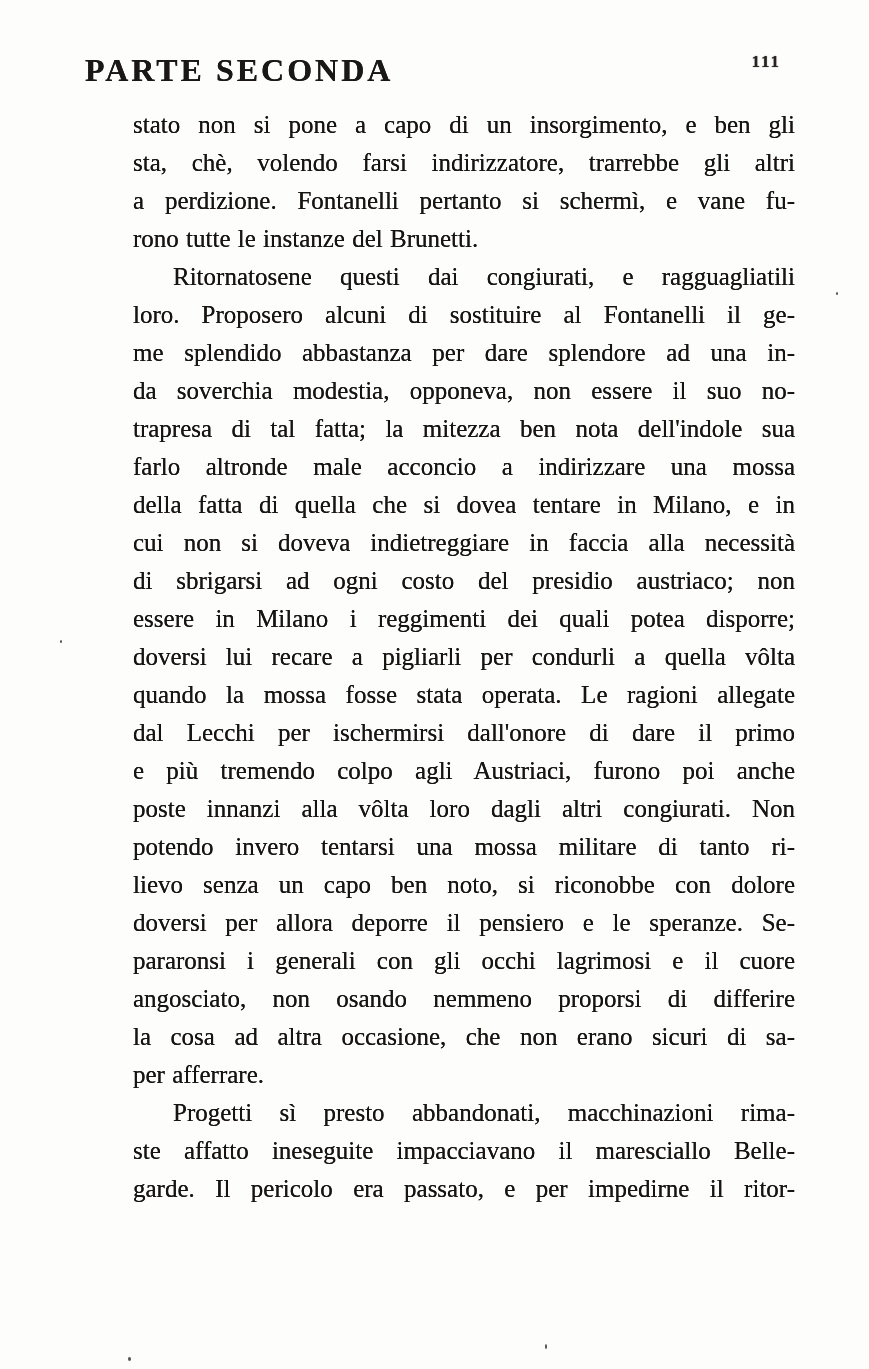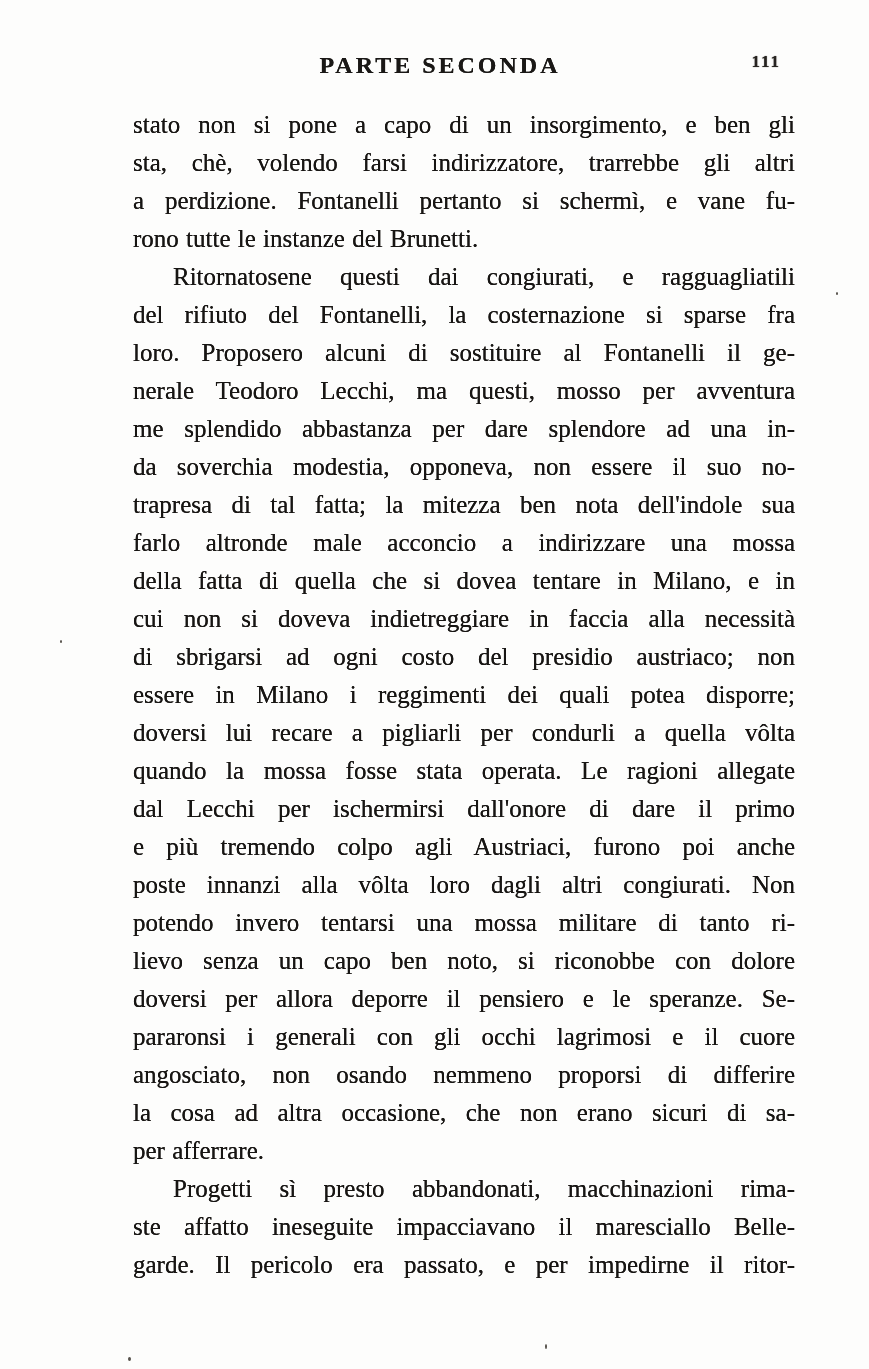--- a/index.html
+++ b/index.html
@@ -24,23 +24,22 @@
   .running-header {
     position: relative;
     height: 48px;
     width: 100%;
   }
   .section-title {
     position: absolute;
     left: 0;
     right: 0;
     top: 2px;
-    text-align: center;
     font-weight: bold;
-    font-size: 24px;
+    font-size: 32px;
     letter-spacing: 3px;
     color: #1a1816;
     
     text-shadow: 0 0 0.6px #1a1816;
   }
   .page-number {
     position: absolute;
     right: 14px;
     top: 2px;
     font-weight: bold;
@@ -89,23 +88,21 @@
   <div class="running-header">
     <div class="section-title">PARTE SECONDA</div>
     <div class="page-number">111</div>
   </div>
   <div class="body-text">
       <div class="line">stato non si pone a capo di un insorgimento, e ben gli</div>
       <div class="line">sta, chè, volendo farsi indirizzatore, trarrebbe gli altri</div>
       <div class="line">a perdizione. Fontanelli pertanto si schermì, e vane fu-</div>
       <div class="line para-end">rono tutte le instanze del Brunetti.</div>
       <div class="line indent">Ritornatosene questi dai congiurati, e ragguagliatili</div>
-      <div class="line">del rifiuto del Fontanelli, la costernazione si sparse fra</div>
       <div class="line">loro. Proposero alcuni di sostituire al Fontanelli il ge-</div>
-      <div class="line">nerale Teodoro Lecchi, ma questi, mosso per avventura</div>
       <div class="line">me splendido abbastanza per dare splendore ad una in-</div>
       <div class="line">da soverchia modestia, opponeva, non essere il suo no-</div>
       <div class="line">trapresa di tal fatta; la mitezza ben nota dell'indole sua</div>
       <div class="line">farlo altronde male acconcio a indirizzare una mossa</div>
       <div class="line">della fatta di quella che si dovea tentare in Milano, e in</div>
       <div class="line">cui non si doveva indietreggiare in faccia alla necessità</div>
       <div class="line">di sbrigarsi ad ogni costo del presidio austriaco; non</div>
       <div class="line">essere in Milano i reggimenti dei quali potea disporre;</div>
       <div class="line">doversi lui recare a pigliarli per condurli a quella vôlta</div>
       <div class="line">quando la mossa fosse stata operata. Le ragioni allegate</div>

